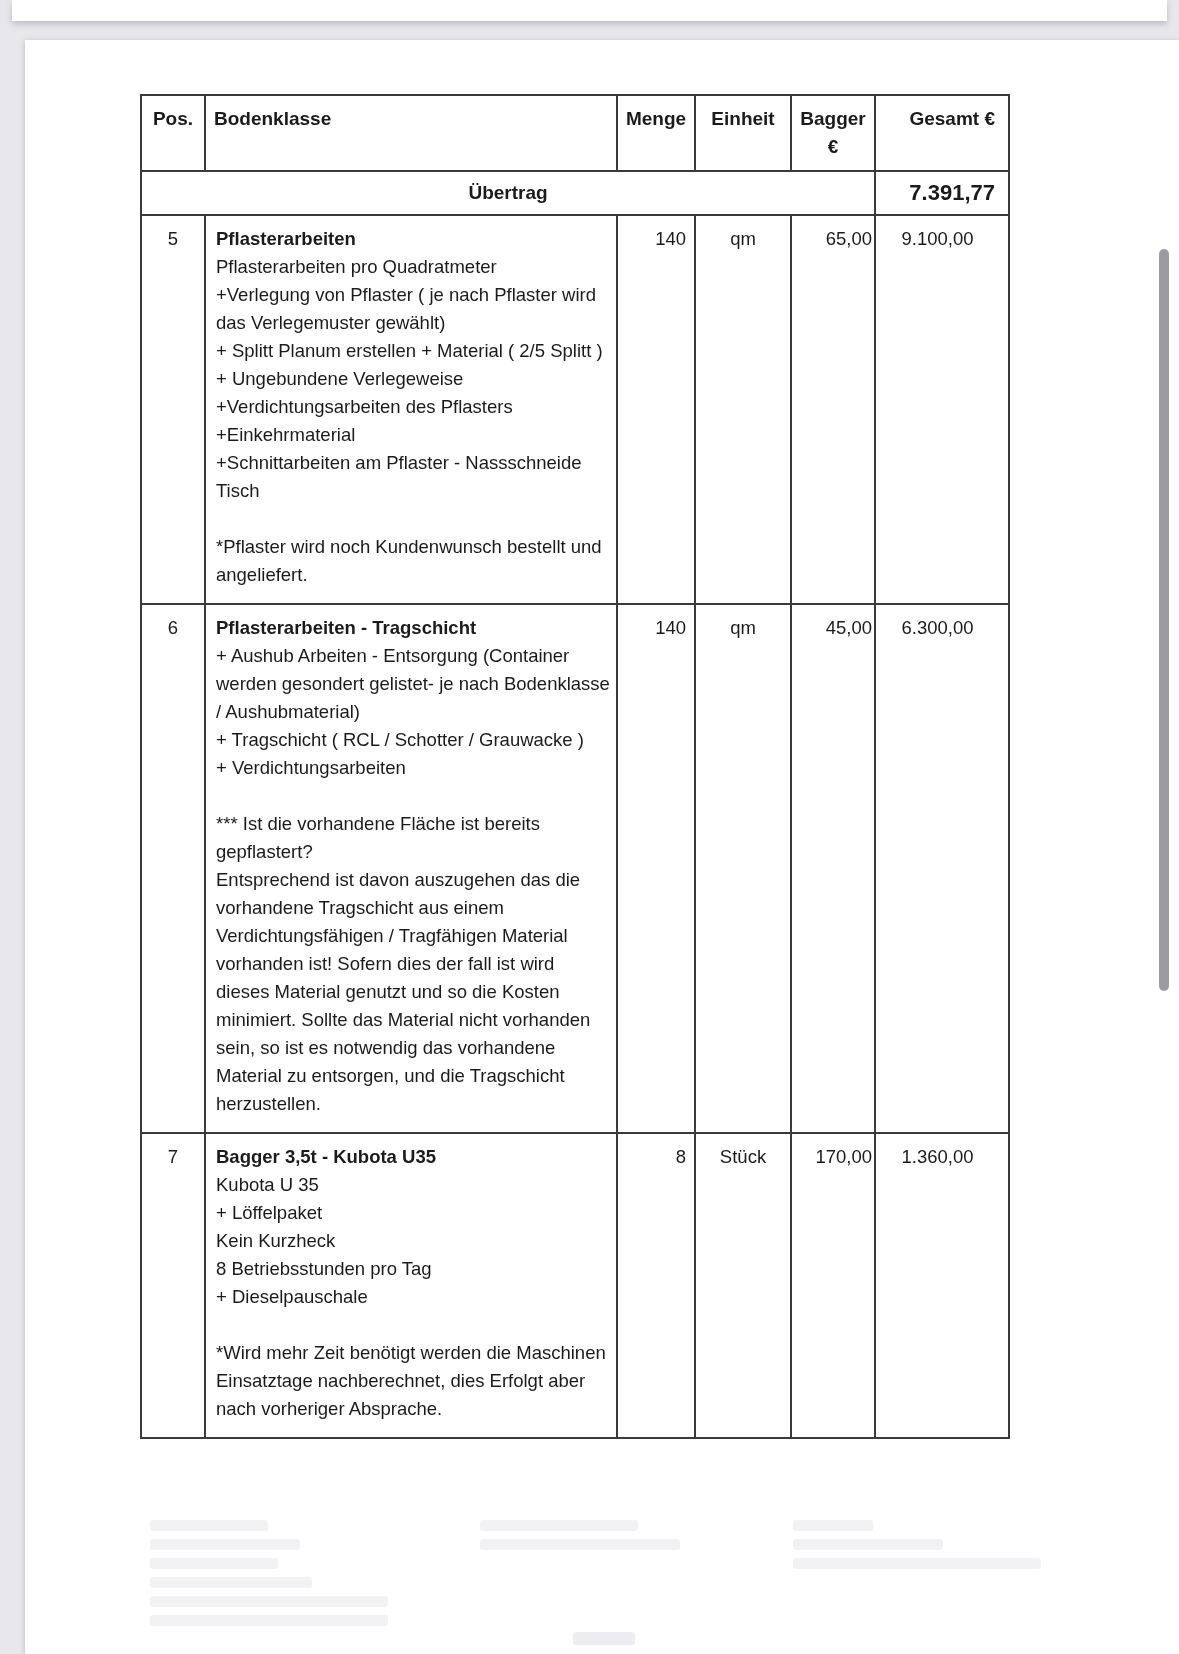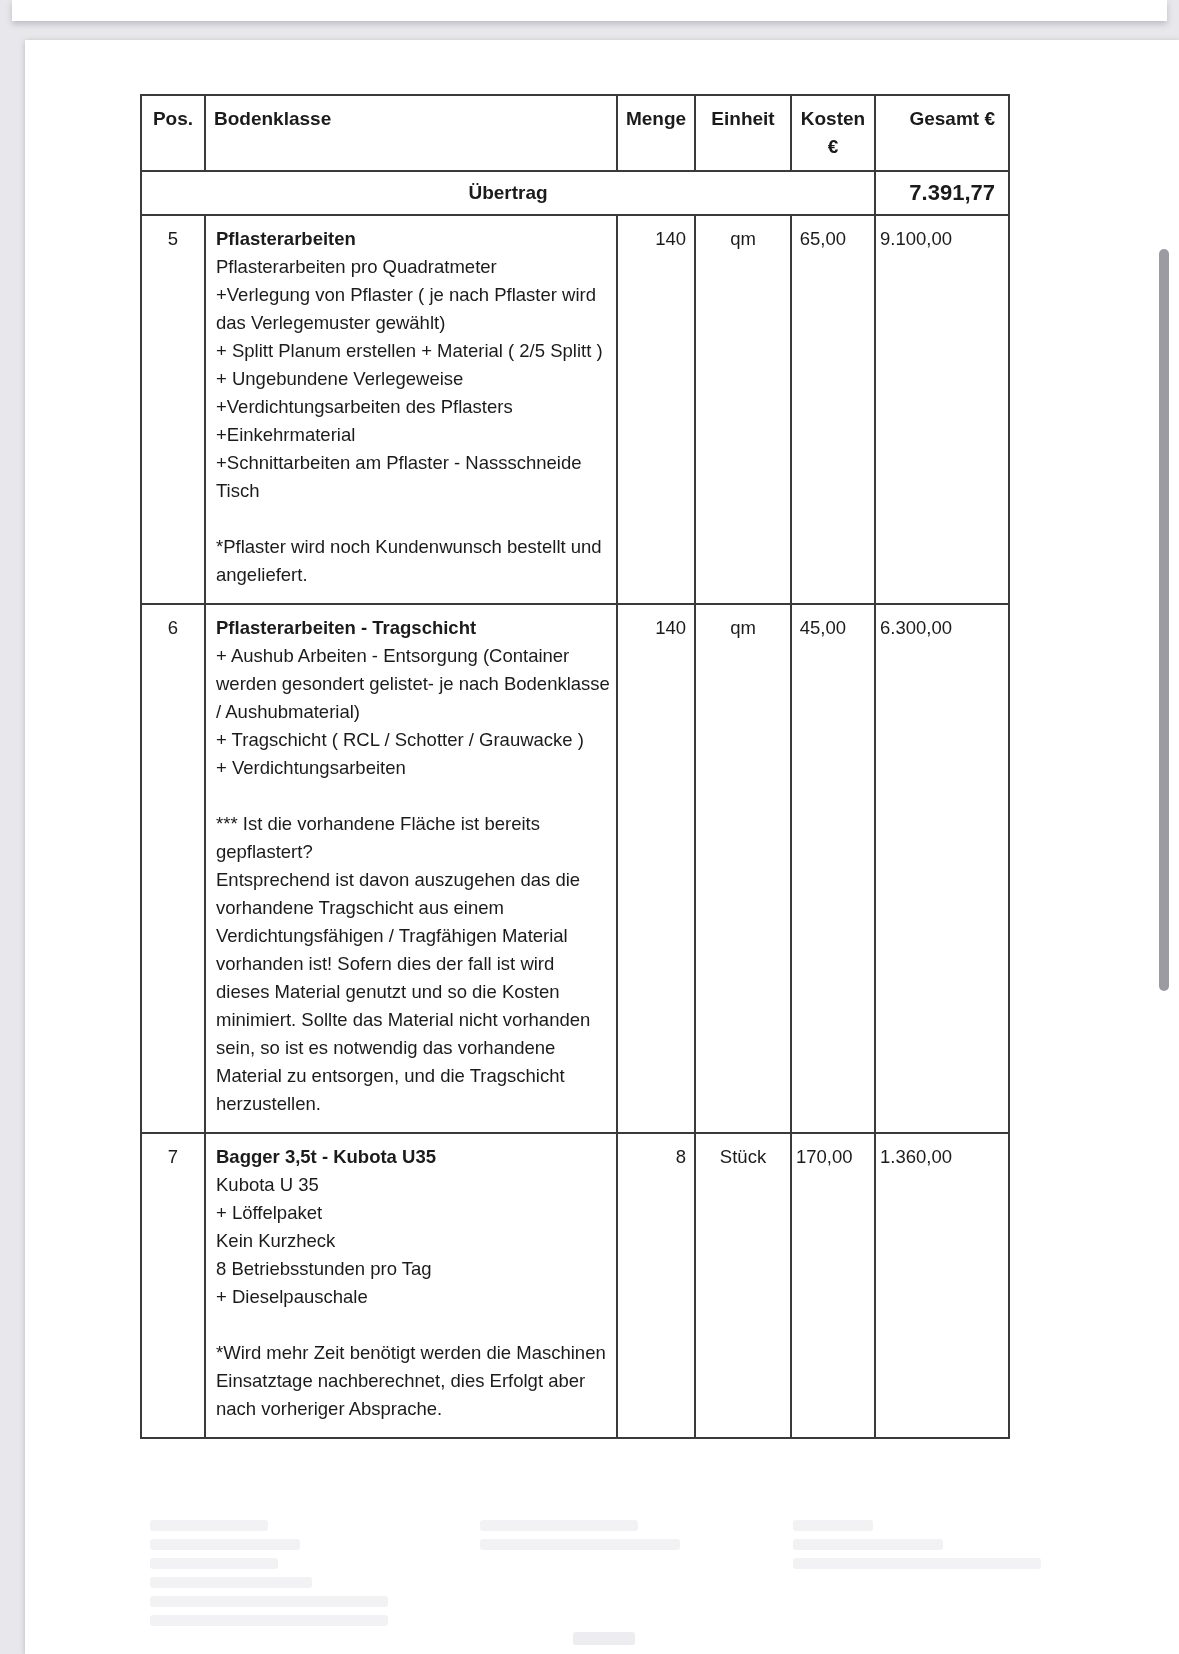--- a/index.html
+++ b/index.html
@@ -52,22 +52,22 @@
   }
   .sum-value {
     font-weight: bold; font-size: 22px;
     text-align: right; padding: 7px 13px 7px 4px;
   }
 
   .pos-cell   { text-align: center; padding-top: 9px; }
   .desc-cell  { padding: 9px 4px 14px 10px; }
   .num-cell   { text-align: right;  padding: 9px 8px 0 4px; }
   .unit-cell  { text-align: center; padding: 9px 2px 0 2px; }
-  .price-cell { text-align: right;  padding: 9px 28px 0 4px; }
-  .total-cell { text-align: left;  padding: 9px 13px 0 4px; }
+  .price-cell { text-align: right;  padding: 9px 2px 0 4px; }
+  .total-cell { text-align: center;  padding: 9px 13px 0 4px; }
 
   .item-title { font-weight: bold; white-space: pre-line; margin: 0; }
   .item-desc  { white-space: pre-line; margin: 0; }
 
   
   .ghost {
     position: absolute; height: 11px; border-radius: 3px;
     background: #f2f2f5;
   }
   .ghost-pagenum { background: #ededf1; height: 13px; }
@@ -95,21 +95,21 @@
       <col style="width:96px">
         <col style="width:84px">
         <col style="width:134px">
     </colgroup>
     <thead>
       <tr>
         <th class="ac">Pos.</th>
         <th class="al">Bodenklasse</th>
         <th class="ac">Menge</th>
         <th class="ac">Einheit</th>
-        <th class="ac">Kosten €</th>
+        <th class="ac">Bagger €</th>
         <th class="ar">Gesamt €</th>
       </tr>
     </thead>
     <tbody>
       <tr>
         <td colspan="5" class="sum-label">Übertrag</td>
         <td class="sum-value">7.391,77</td>
       </tr>
 
       <tr>

